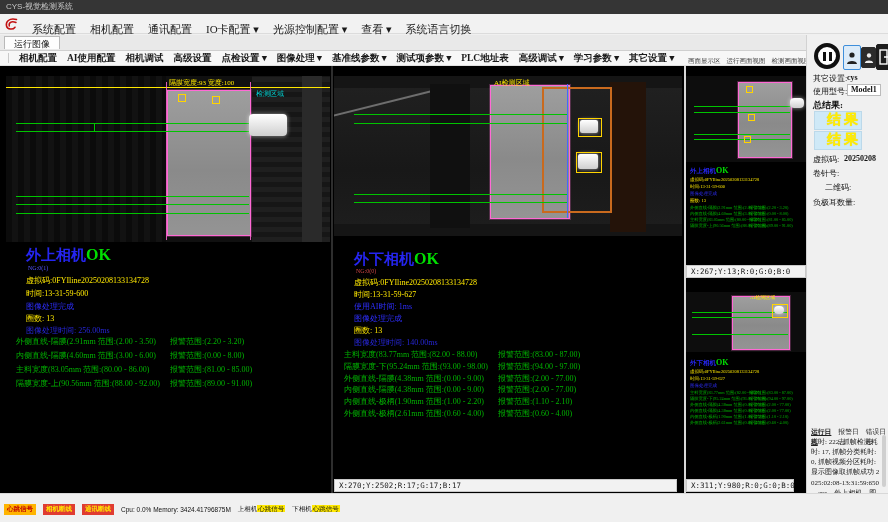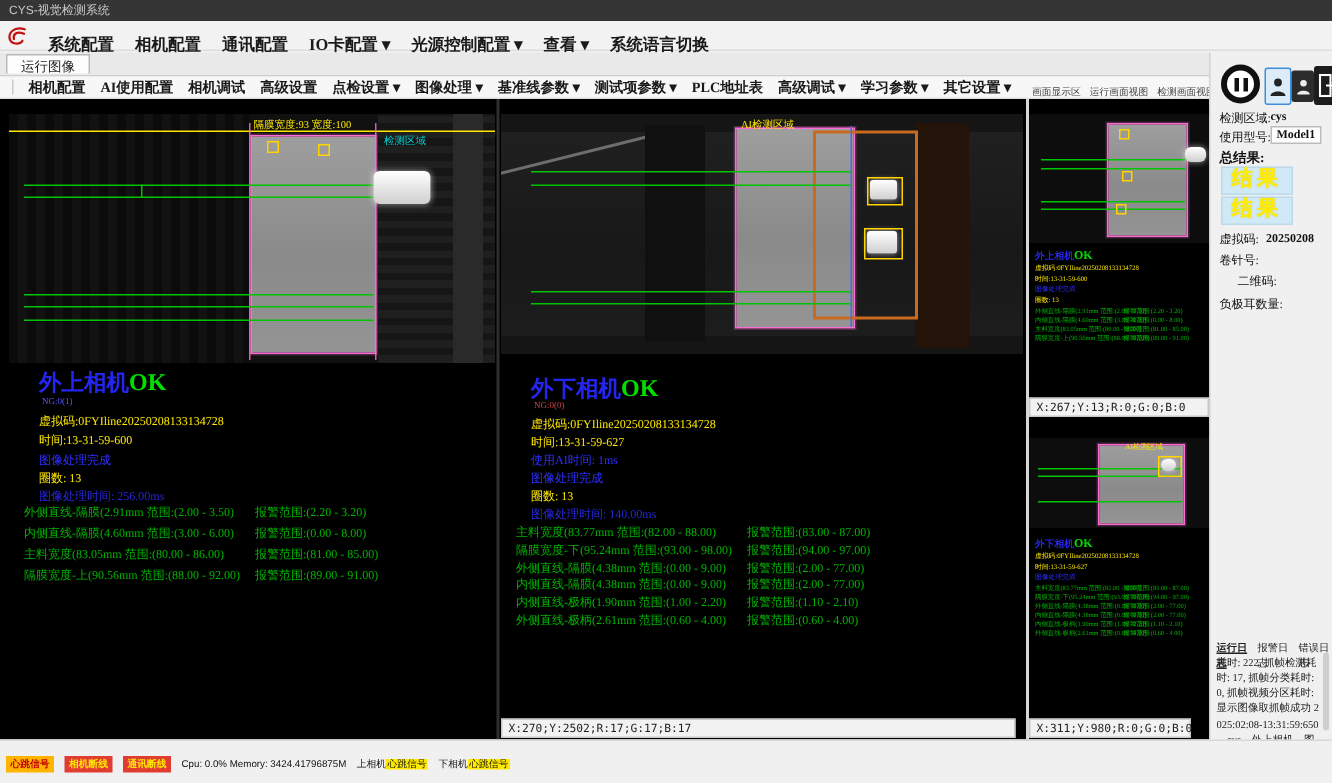--- a/index.html
+++ b/index.html
@@ -5,21 +5,21 @@
   html,body{margin:0;padding:0;background:#888;}
   #app{position:relative;width:888px;height:522px;background:#f0f0f0;overflow:hidden;
        font-family:"Liberation Serif",serif;-webkit-font-smoothing:antialiased;}
   .abs{position:absolute;}
   
   #titlebar{left:0;top:0;width:888px;height:14px;background:#353535;color:#c8c8c8;
             font-size:8px;line-height:14px;padding-left:6px;box-sizing:border-box;
             font-family:"Liberation Sans",sans-serif;}
   #menubar{left:0;top:14px;width:888px;height:20px;background:#f2f2f2;border-bottom:1px solid #dcdcdc;
            display:flex;align-items:center;gap:14px;padding-left:4px;box-sizing:border-box;}
-  .menu-item{font-size:11px;color:#1a1a1a;font-weight:700;cursor:default;white-space:nowrap;margin-top:12px;}
+  .menu-item{font-size:11px;color:#1a1a1a;font-weight:400;cursor:default;white-space:nowrap;margin-top:12px;}
   #tabrow{left:0;top:35px;width:806px;height:15px;background:#e9e9e9;border-bottom:1px solid #cfcfcf;}
   .tab{position:absolute;left:4px;top:1px;background:#fdfdfd;border:1px solid #b9b9b9;border-bottom:none;
        font-size:9px;padding:1px 9px 0 9px;height:13px;box-sizing:border-box;color:#222;}
   #toolbar{left:0;top:51px;width:806px;height:15px;background:#f7f7f7;border-bottom:1px solid #e0e0e0;
            display:flex;align-items:center;gap:10px;padding-left:8px;box-sizing:border-box;}
   .tool-item{font-size:9.5px;color:#1a1a1a;font-weight:600;white-space:nowrap;}
   .tool-sep{width:1px;height:10px;background:#c9c9c9;}
   
   #main{left:0;top:66px;width:806px;height:427px;background:#000;}
   .vsep{position:absolute;width:2px;background:#d7d7d7;top:66px;height:427px;}
@@ -56,21 +56,21 @@
   .mini-wrap .ov-y,.mini-wrap .ov-b{font-size:9px;position:static;display:block;margin:1px 0;}
   .mini-rows{margin-top:3px;}
   .mini-rows .mrow{height:12px;}
   .mini-rows .m{left:0;font-size:8.5px;}
   .mini-rows .a{left:118px;font-size:8.5px;}
   
   #panel{left:806px;top:35px;width:82px;height:458px;background:#f0f0f0;border-left:1px solid #d2d2d2;box-sizing:border-box;}
   .pl{position:absolute;font-size:8px;color:#111;white-space:nowrap;}
   .pv{font-weight:bold;}
   .result-box{position:absolute;left:7px;width:46px;height:17px;background:#cfe9f7;border:1px solid #bcd9ea;
-              color:#ffee00;font-size:14px;font-weight:bold;text-align:center;line-height:16px;letter-spacing:3px;
+              color:#ffee00;font-size:14px;font-weight:bold;text-align:right;line-height:16px;letter-spacing:3px;
               text-shadow:0 0 1px #e8c800;}
   #pause-btn{position:absolute;left:7px;top:8px;width:26px;height:26px;border-radius:50%;
              border:4px solid #101010;background:#fff;box-sizing:border-box;display:flex;align-items:center;
              justify-content:center;gap:3px;cursor:pointer;}
   #pause-btn i{display:block;width:3px;height:9px;background:#101010;}
   .side-btn{position:absolute;background:#fff;border:1px solid #9a9a9a;border-radius:2px;
             display:flex;align-items:center;justify-content:center;cursor:pointer;}
   .side-btn.active{border:1px solid #3d8edb;background:#dcebf8;}
   .log-tabs{position:absolute;left:4px;top:392px;display:flex;gap:5px;}
   .log-tabs span{font-size:6.8px;color:#222;}
@@ -353,21 +353,21 @@
           <path d="M1 13 C1 9 11 9 11 13 Z" fill="#eee"></path>
         </svg>
     </div>
     <div class="side-btn" style="left:69px;top:9px;width:15px;height:24px;background:#1d1d1d;border-color:#1d1d1d;">
       <svg width="12" height="16" viewBox="0 0 12 16">
           <rect x="1" y="1" width="7" height="14" fill="none" stroke="#fff" stroke-width="1.4"></rect>
           <path d="M5 8 h6 M9 5.5 L11.5 8 L9 10.5" stroke="#fff" stroke-width="1.4" fill="none"></path>
         </svg>
     </div>
 
-    <div class="pl" style="left:6px;top:38px;">检测区域:</div>
+    <div class="pl" style="left:6px;top:38px;">其它设置:</div>
     <div class="pl pv" style="left:40px;top:38px;">cys</div>
     <div class="pl" style="left:6px;top:51px;">使用型号:</div>
     <div class="pl pv" style="left:40px;top:49px;background:#fff;border:1px solid #bbb;padding:0 3px 1px 3px;">Model1</div>
     <div class="pl" style="left:6px;top:64px;font-size:9px;font-weight:bold;">总结果:</div>
 
     <div class="result-box" style="top:76px;">结果</div>
     <div class="result-box" style="top:96px;">结果</div>
 
     <div class="pl" style="left:6px;top:119px;">虚拟码:</div>
     <div class="pl pv" style="left:37px;top:119px;">20250208</div>

